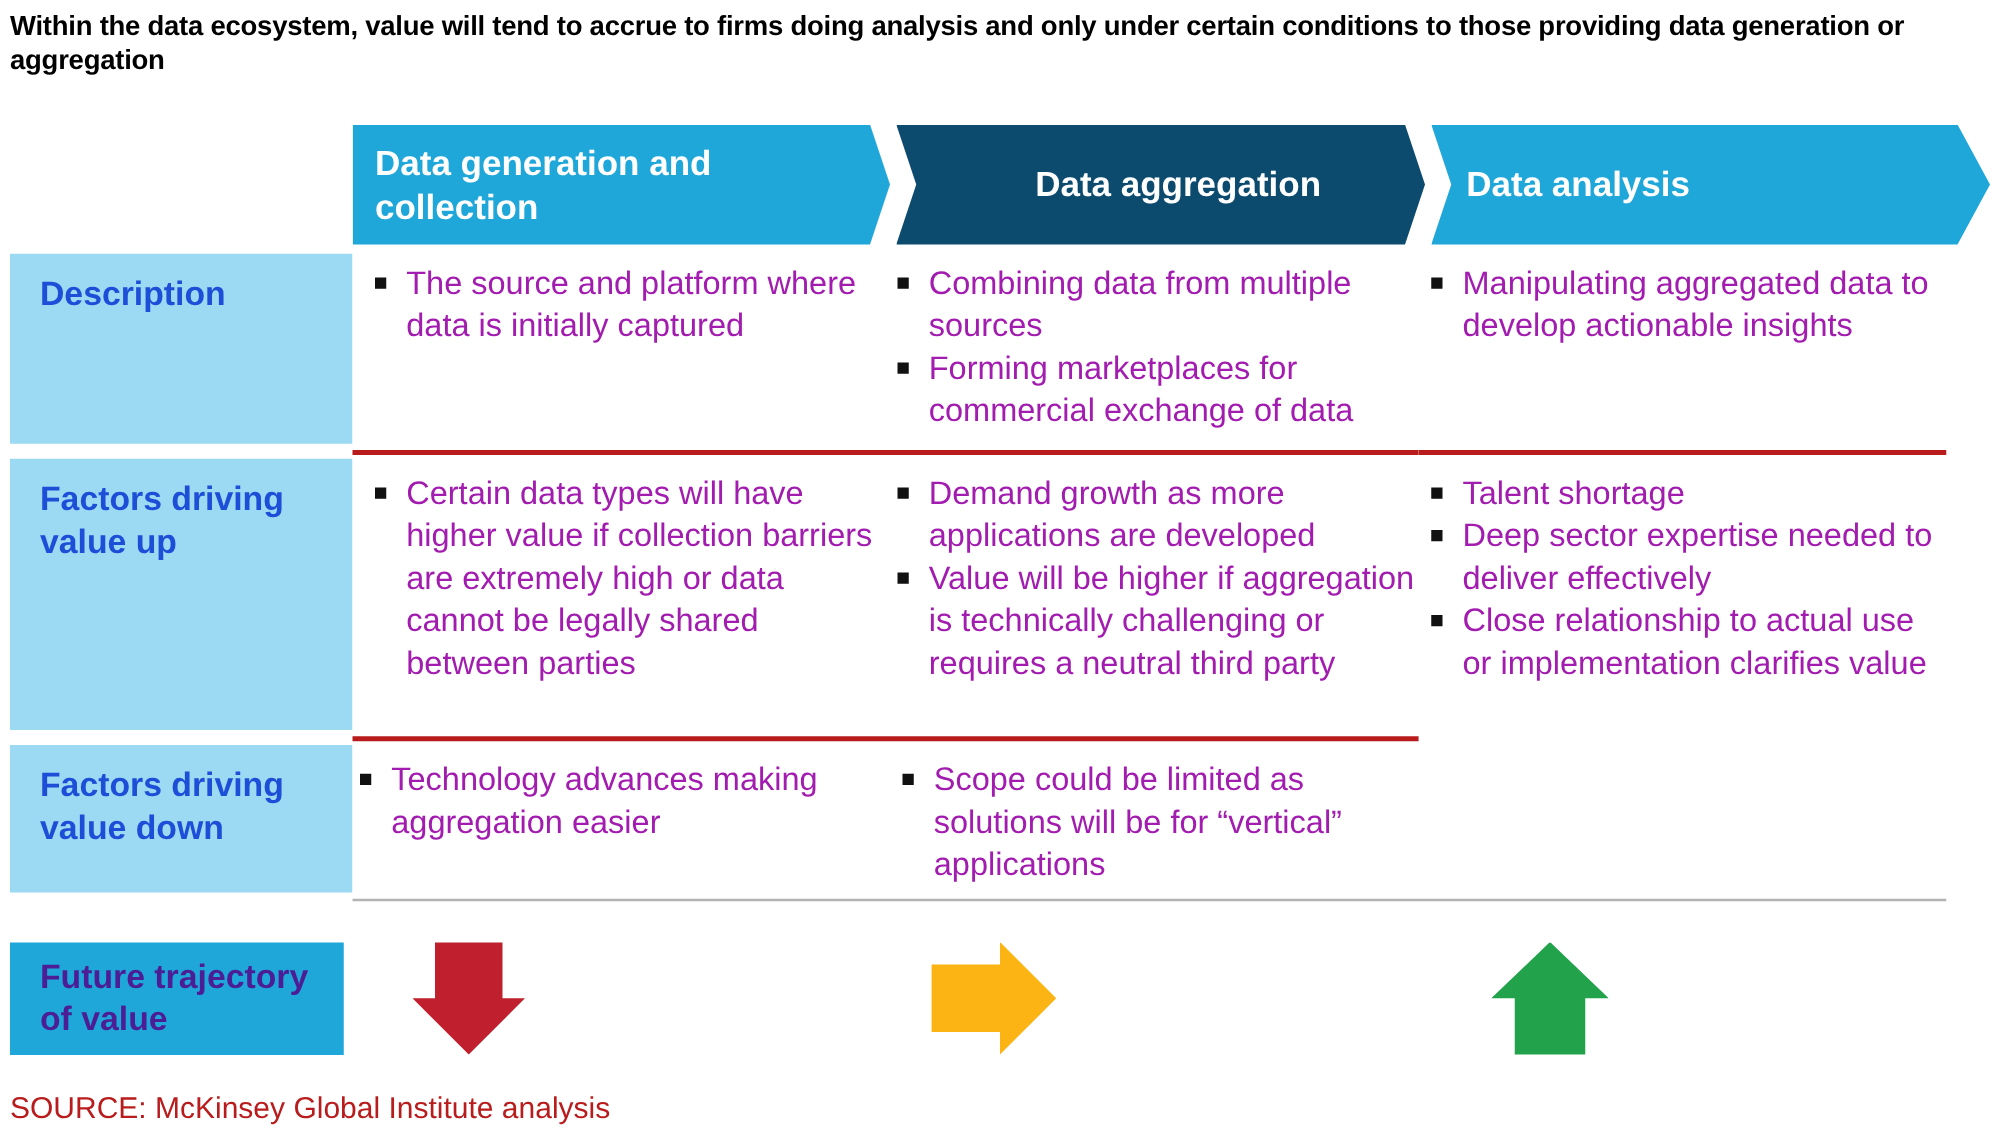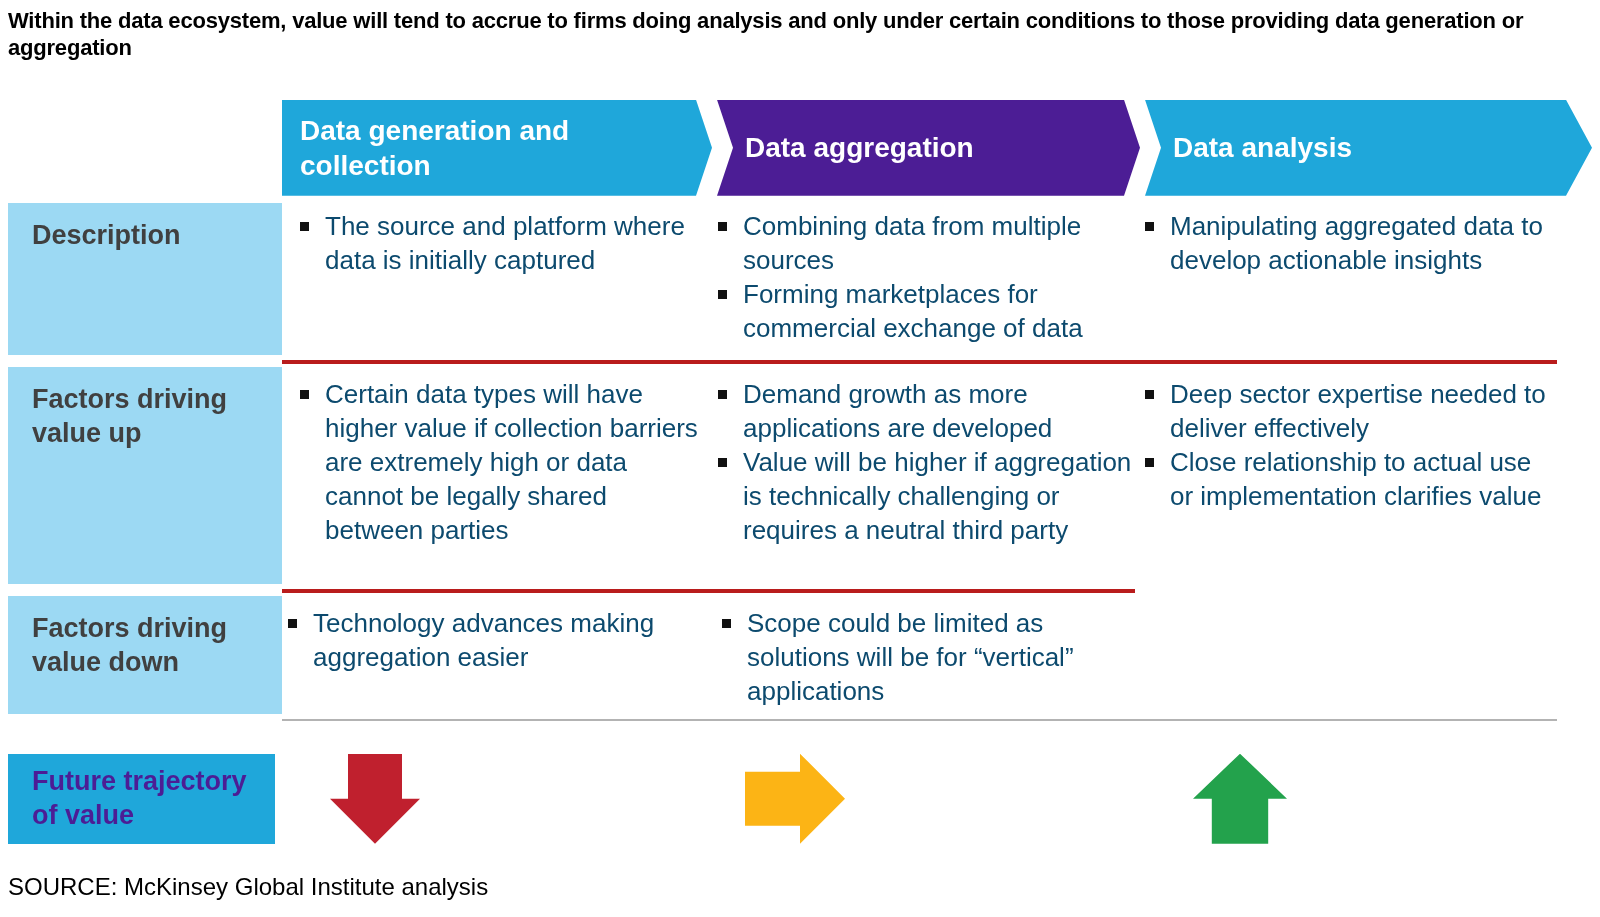--- a/index.html
+++ b/index.html
@@ -16,52 +16,52 @@
   .seg .lbl{max-width:300px;}
 
   
   .tbl{display:grid;grid-template-columns:274px 430px 423px 422px;}
   .cell{box-sizing:border-box;background:#fff;}
   .r1{height:164px;}
   .r2{height:229px;}
   .r3{height:130px;}
   .ruled{border-top:4px solid #b91c1c;}
   .rowhead-cell{background:#fff;}
-  .rowhead{box-sizing:border-box;height:calc(100% - 12px);margin:7px 0 5px 0;padding:15px 16px 0 24px;font-size:27px;font-weight:bold;line-height:34px;color:#404040;}
+  .rowhead{box-sizing:border-box;height:calc(100% - 12px);margin:7px 0 5px 0;padding:15px 16px 0 24px;font-size:27px;font-weight:bold;line-height:34px;color:#1d4ed8;}
   .content{padding-top:13px;}
   .c1{padding-left:18px;}
   .c2{padding-left:6px;}
   .c3{padding-left:10px;}
   .bullet{display:flex;margin-bottom:0;}
   .bullet .sq{flex:none;width:9px;height:9px;background:#111;margin:13px 16px 0 0;}
-  .bullet .txt{font-size:26px;line-height:34px;color:#0c4a6e;}
+  .bullet .txt{font-size:26px;line-height:34px;color:#a21caf;}
   .bottom-rule{grid-column:2 / 5;height:0;border-top:2px solid #b3b3b3;}
 
   
   .traj{display:grid;grid-template-columns:274px 430px 423px 422px;margin-top:33px;height:92px;}
   .traj-head{box-sizing:border-box;width:267px;height:90px;padding:10px 0 0 24px;color:#4c1d95;font-size:27px;font-weight:bold;line-height:34px;}
   .arrow{height:90px;}
   .arrow-down{width:90px;margin-left:48px;clip-path:polygon(20% 0, 80% 0, 80% 50%, 100% 50%, 50% 100%, 0 50%, 20% 50%);}
   .arrow-right{width:100px;margin-left:33px;clip-path:polygon(0 20%, 55% 20%, 55% 0, 100% 50%, 55% 100%, 55% 80%, 0 80%);}
   .arrow-up{width:94px;margin-left:58px;clip-path:polygon(50% 0, 100% 50%, 80% 50%, 80% 100%, 20% 100%, 20% 50%, 0 50%);}
 
-  .source{margin-top:27px;font-size:24px;color:#000000;}
+  .source{margin-top:27px;font-size:24px;color:#b91c1c;}
 </style>
 </head>
 <body>
 
 <div class="slide">
 
   <h1 class="title">Within the data ecosystem, value will tend to accrue to firms doing analysis and only under certain conditions to those providing data generation or aggregation</h1>
 
   <div class="header-band">
     <div class="seg seg-1" style="background-color: rgb(31, 167, 218);">
       <span class="lbl">Data generation and collection</span>
     </div>
-    <div class="seg seg-2" style="background-color: #4c1d95;">
+    <div class="seg seg-2" style="background-color: #0c4a6e; justify-content: center;">
       <span class="lbl">Data aggregation</span>
     </div>
     <div class="seg seg-3" style="background-color: rgb(31, 167, 218);">
       <span class="lbl">Data analysis</span>
     </div>
   </div>
 
   <div class="tbl">
 
     <div class="cell rowhead-cell r1">
@@ -105,20 +105,24 @@
           <div class="txt">Demand growth as more applications are developed</div>
         </div>
       <div class="bullet">
           <span class="sq"></span>
           <div class="txt">Value will be higher if aggregation is technically challenging or requires a neutral third party</div>
         </div>
     </div>
     <div class="cell content r2 c3 ruled">
       <div class="bullet">
           <span class="sq"></span>
+          <div class="txt">Talent shortage</div>
+        </div>
+      <div class="bullet">
+          <span class="sq"></span>
           <div class="txt">Deep sector expertise needed to deliver effectively</div>
         </div>
       <div class="bullet">
           <span class="sq"></span>
           <div class="txt">Close relationship to actual use or implementation clarifies value</div>
         </div>
     </div>
 
     <div class="cell rowhead-cell r3">
       <div class="rowhead" style="background-color: rgb(156, 217, 243);">Factors driving value down</div>

